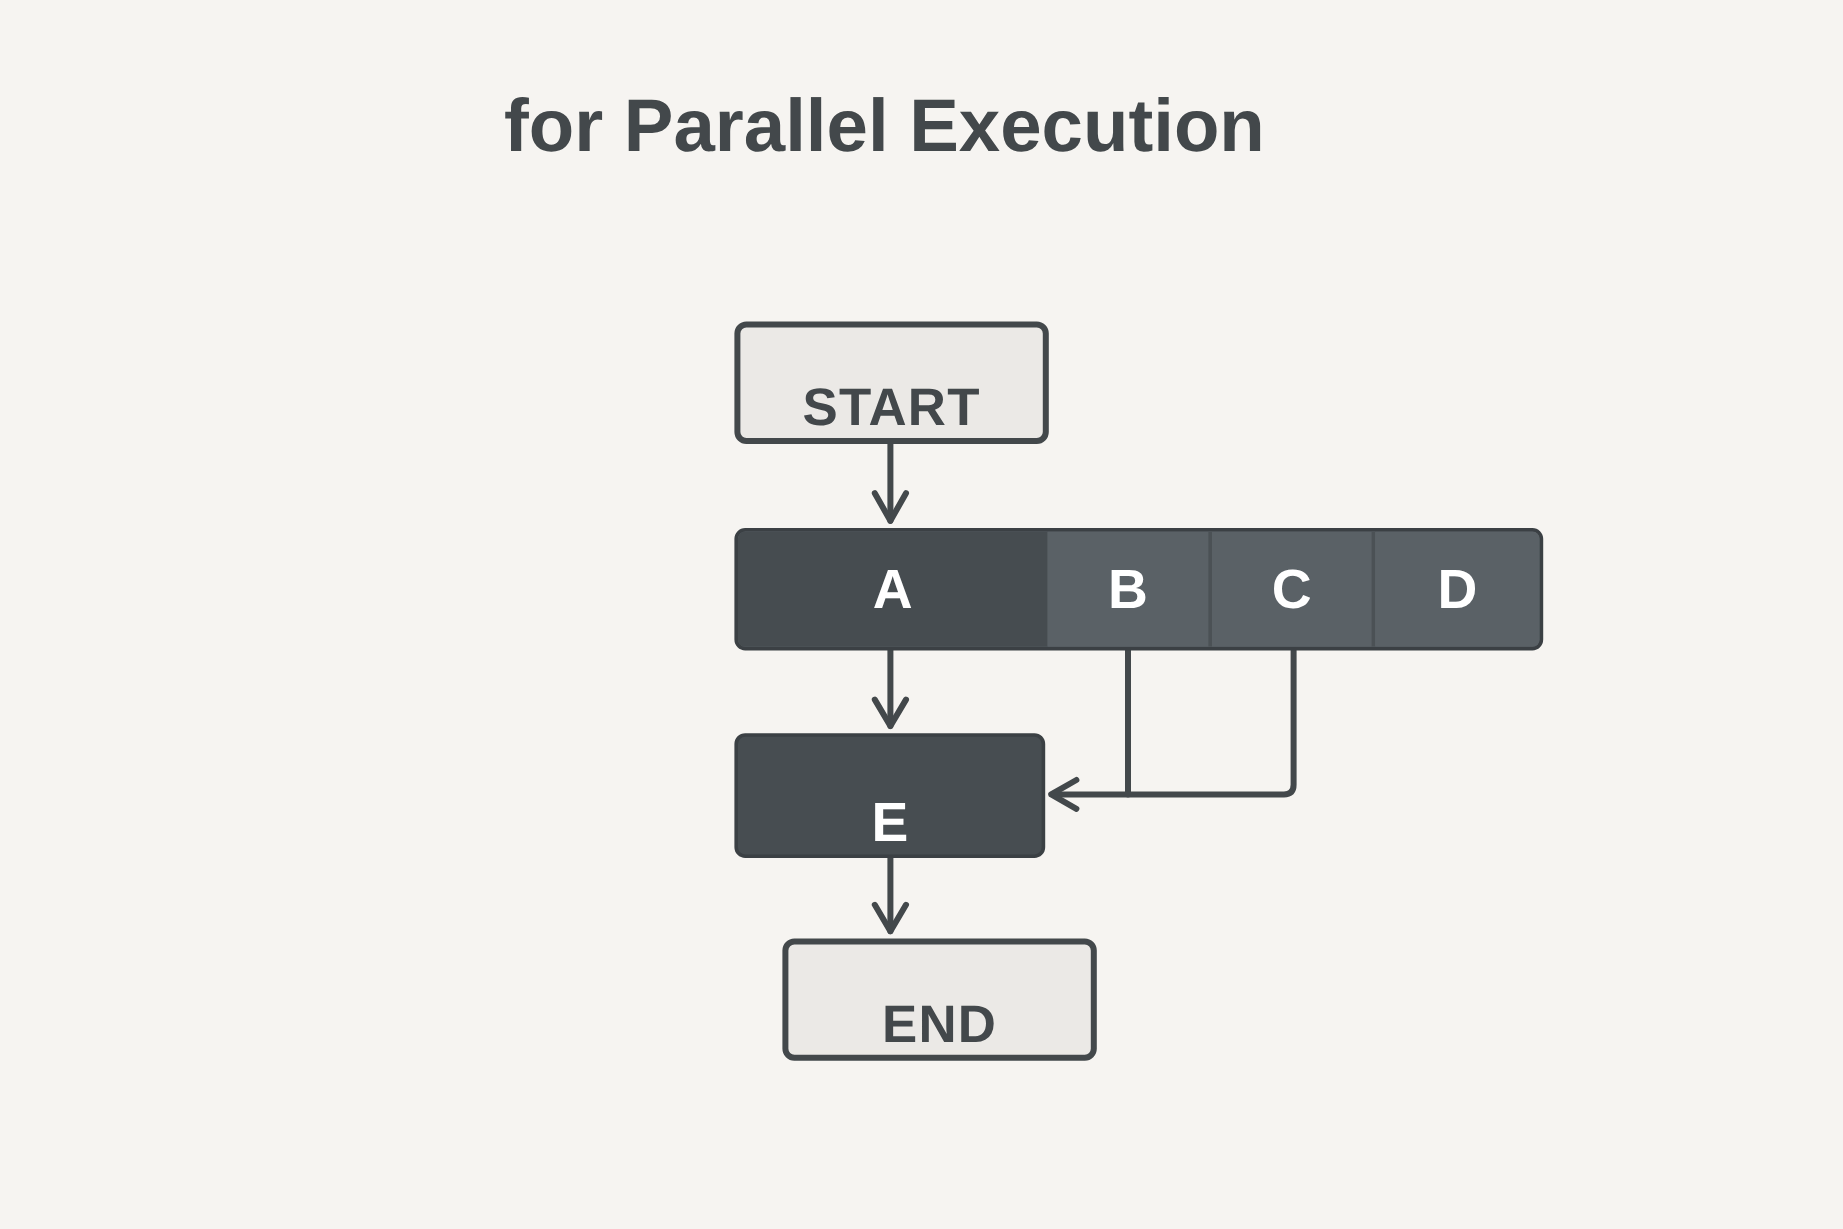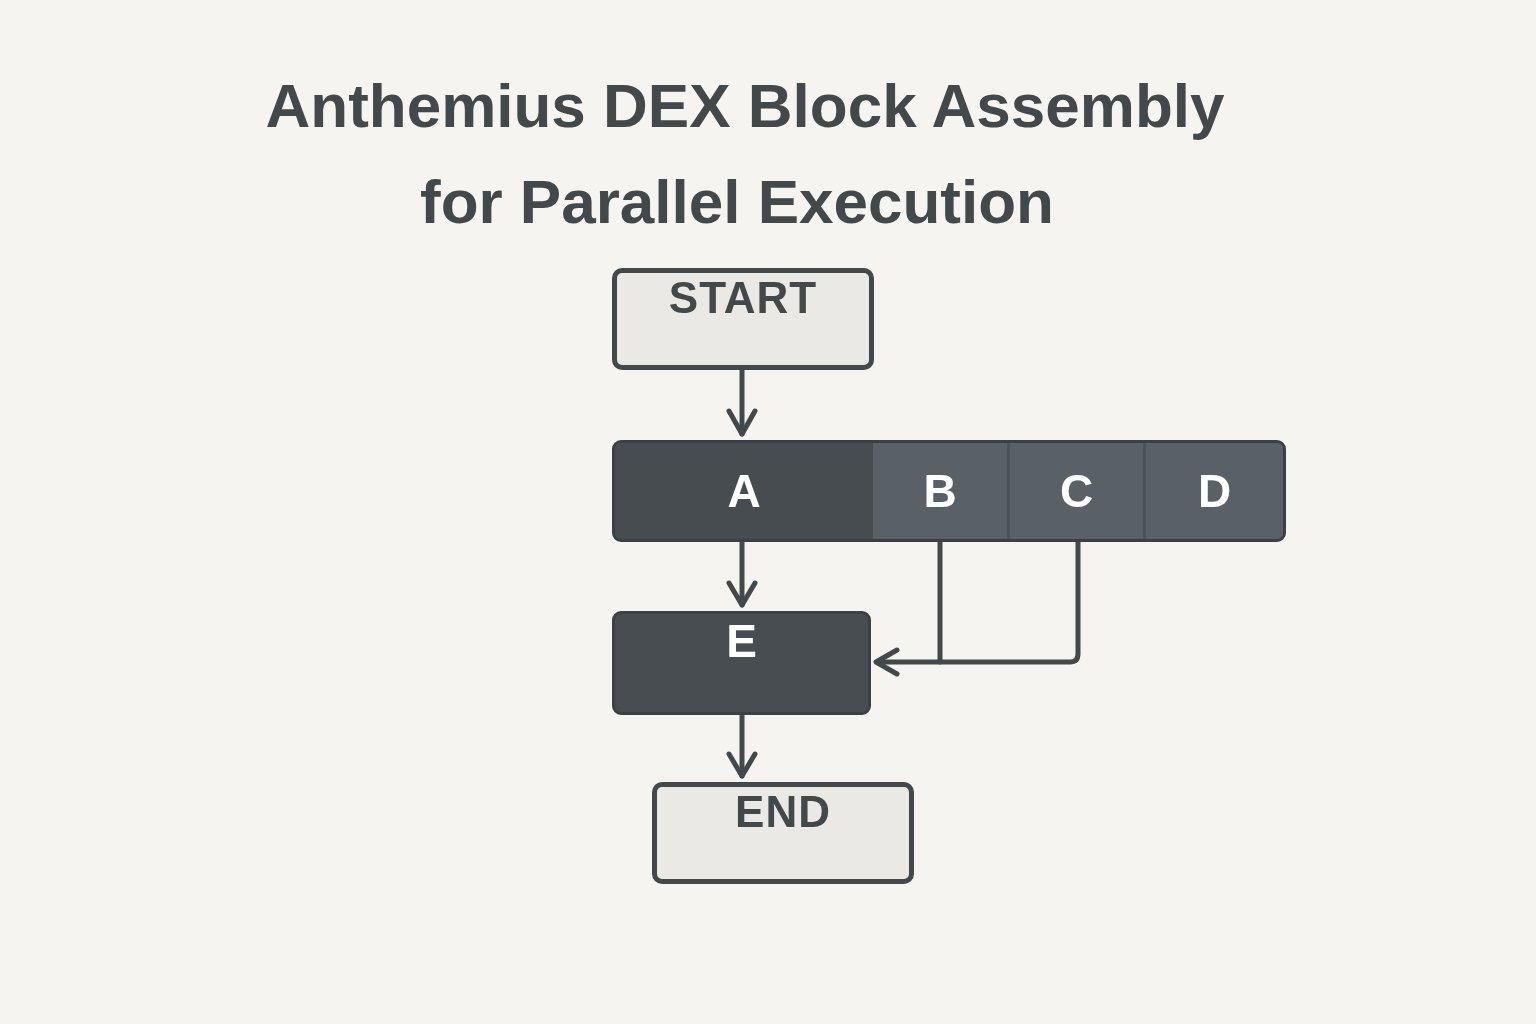--- a/index.html
+++ b/index.html
@@ -27,21 +27,21 @@
       color: #43484b;
       letter-spacing: 0px;
     }
     .title .line { display: block; }
     .title .line2 { padding-left: 0; margin-left: -16px; }
 
     .box {
       position: absolute;
       box-sizing: border-box;
       display: flex;
-      align-items: flex-start;
+      align-items: flex-end;
       justify-content: center;
       font-weight: bold;
     }
     .light-box {
       background: #ebe9e6;
       border: 5px solid #43484b;
       border-radius: 10px;
       font-size: 44px;
       color: #43484b;
       letter-spacing: 1px;
@@ -87,21 +87,20 @@
       top: 0;
       width: 1536px;
       height: 1024px;
       pointer-events: none;
     }
   </style>
 </head>
 <body>
 
 <div class="title">
-  <span class="line">Anthemius DEX Block Assembly</span>
   <span class="line line2">for Parallel Execution</span>
 </div>
 
 <svg class="connectors" viewBox="0 0 1536 1024">
   <g stroke="#43484b" stroke-width="5" fill="none" stroke-linecap="round" stroke-linejoin="round">
 
     <line x1="742" y1="369" x2="742" y2="434"></line>
     <polyline points="729,411 742,434 755,411"></polyline>
 
     <line x1="742" y1="542" x2="742" y2="605"></line>

